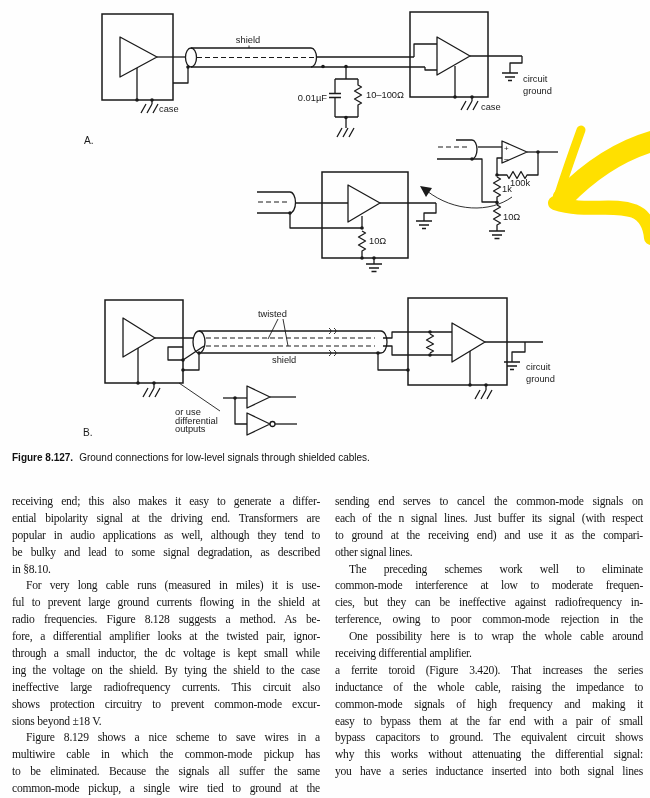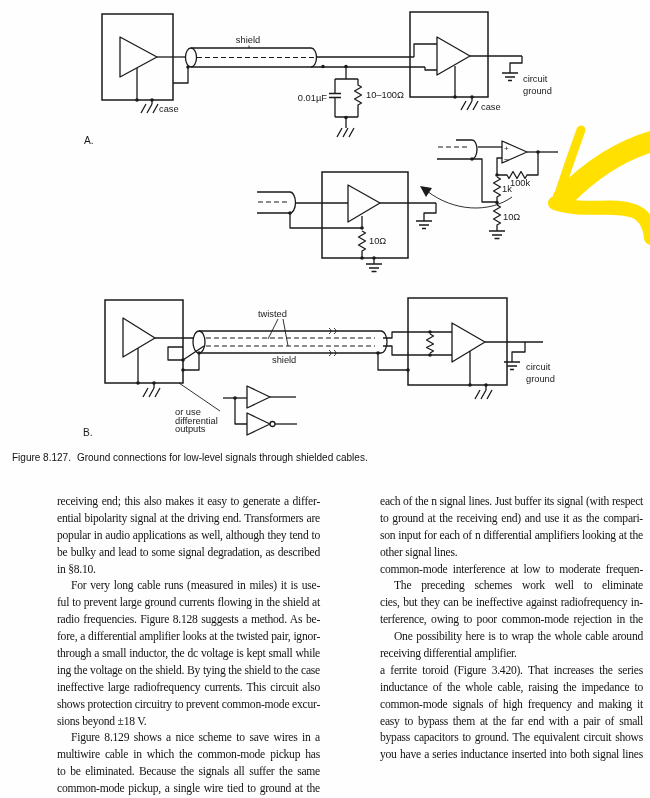--- a/index.html
+++ b/index.html
@@ -1,27 +1,27 @@
 <!DOCTYPE html>
 <html><head>
 <meta charset="utf-8">
 <style>
   html,body{margin:0;padding:0;background:#e8e8e8;}
   .page{position:relative;width:650px;height:798px;background:#fefefe;overflow:hidden;
         font-family:"Liberation Serif",serif;color:#1a1a1a;}
   .figsvg{position:absolute;left:0;top:0;}
   .caption{position:absolute;left:12px;top:452px;width:620px;
            font-family:"Liberation Sans",sans-serif;font-size:10px;color:#111;}
-  .caption b{font-weight:normal;margin-right:6px;}
+  .caption b{font-weight:bold;margin-right:6px;}
   .col{position:absolute;top:494px;width:308px;font-size:11.6px;line-height:16.9px;
        letter-spacing:-0.25px;color:#141414;}
   .col-left{left:12px;}
   .col-right{left:335px;}
   .bodyline{white-space:nowrap;height:16.9px;overflow:visible;
-            text-align:justify;text-align-last:justify;margin-left:45px;}
+            text-align:justify;text-align-last:justify;}
   .bodyline.noj{text-align:center;text-align-last:left;}
   .bodyline.ind{padding-left:14px;}
   svg text{font-family:"Liberation Sans",sans-serif;font-size:9.3px;fill:#1a1a1a;}
   svg .lbl-big{font-size:10.2px;}
   svg .sgn{font-size:8px;}
   .wire{stroke:#1a1a1a;stroke-width:1.3;fill:none;stroke-linejoin:round;}
   .box{stroke:#1a1a1a;stroke-width:1.5;fill:none;}
   .dash{stroke:#1a1a1a;stroke-width:1.2;fill:none;stroke-dasharray:5,3;}
   .dot{fill:#1a1a1a;stroke:none;}
   .thin{stroke:#1a1a1a;stroke-width:0.9;fill:none;}
@@ -215,31 +215,32 @@
       <div class="bodyline">ing the voltage on the shield. By tying the shield to the case</div>
       <div class="bodyline">ineffective large radiofrequency currents. This circuit also</div>
       <div class="bodyline">shows protection circuitry to prevent common-mode excur-</div>
       <div class="bodyline noj">sions beyond ±18 V.</div>
       <div class="bodyline ind">Figure 8.129 shows a nice scheme to save wires in a</div>
       <div class="bodyline">multiwire cable in which the common-mode pickup has</div>
       <div class="bodyline">to be eliminated. Because the signals all suffer the same</div>
       <div class="bodyline">common-mode pickup, a single wire tied to ground at the</div>
     </div>
 <div class="col col-right">
+      <div class="bodyline">sending end serves to cancel the common-mode signals on</div>
       <div class="bodyline">each of the n signal lines. Just buffer its signal (with respect</div>
       <div class="bodyline">to ground at the receiving end) and use it as the compari-</div>
-      <div class="bodyline">son input for each of n differential amplifiers looking at the</div>
       <div class="bodyline noj">other signal lines.</div>
+      <div class="bodyline ind">The preceding schemes work well to eliminate</div>
       <div class="bodyline">common-mode interference at low to moderate frequen-</div>
-      <div class="bodyline ind">The preceding schemes work well to eliminate</div>
       <div class="bodyline">cies, but they can be ineffective against radiofrequency in-</div>
       <div class="bodyline">terference, owing to poor common-mode rejection in the</div>
       <div class="bodyline ind">One possibility here is to wrap the whole cable around</div>
       <div class="bodyline noj">receiving differential amplifier.</div>
       <div class="bodyline">a ferrite toroid (Figure 3.420). That increases the series</div>
       <div class="bodyline">inductance of the whole cable, raising the impedance to</div>
       <div class="bodyline">common-mode signals of high frequency and making it</div>
       <div class="bodyline">easy to bypass them at the far end with a pair of small</div>
       <div class="bodyline">bypass capacitors to ground. The equivalent circuit shows</div>
+      <div class="bodyline">why this works without attenuating the differential signal:</div>
       <div class="bodyline">you have a series inductance inserted into both signal lines</div>
     </div>
 
 </div>
 
 </body></html>

